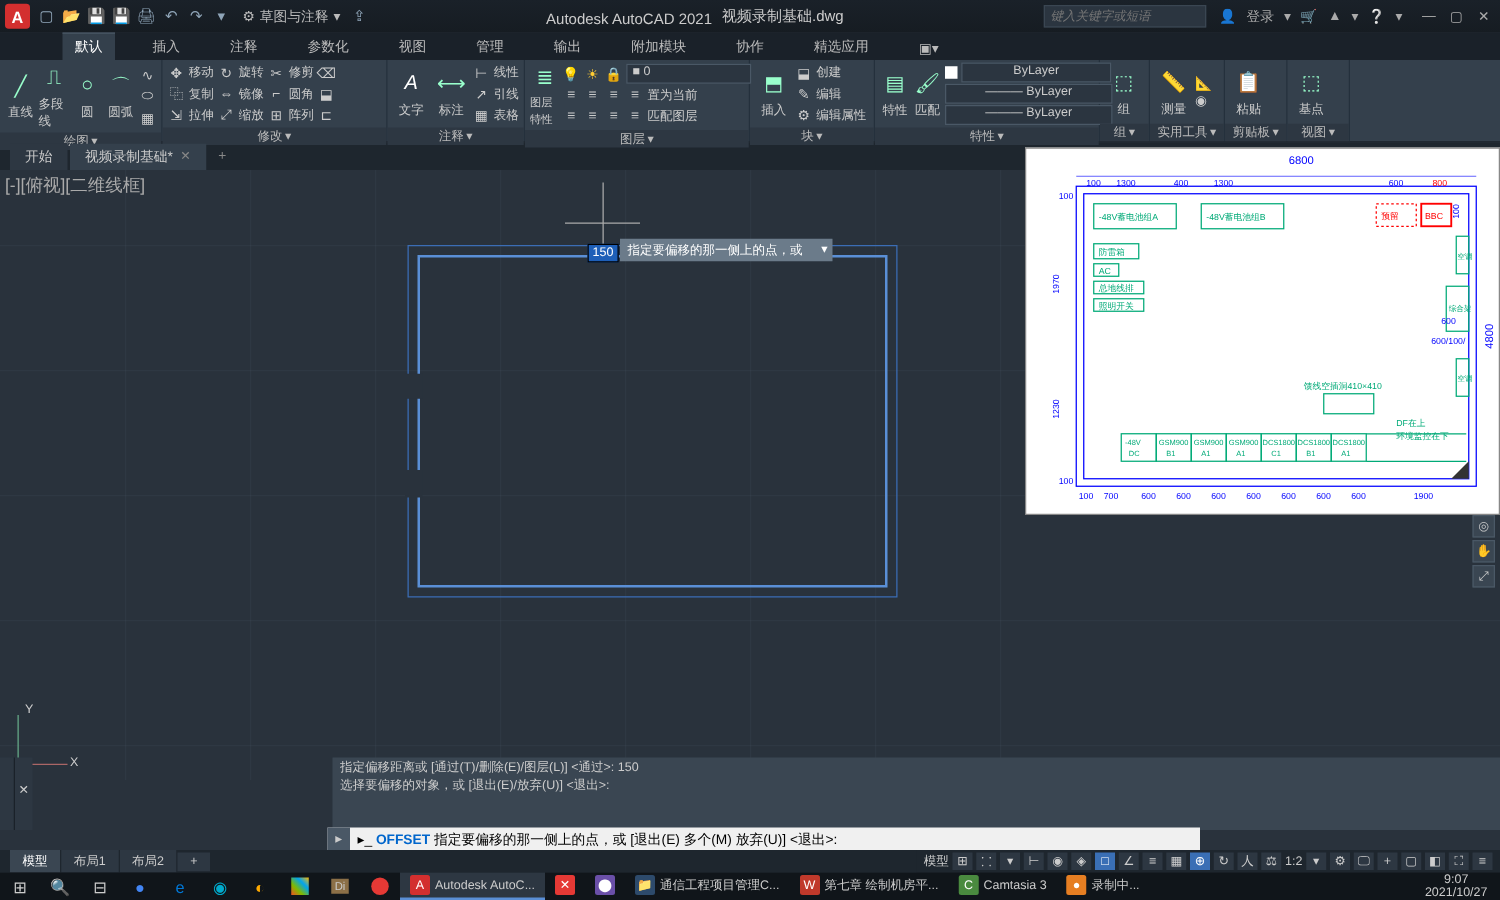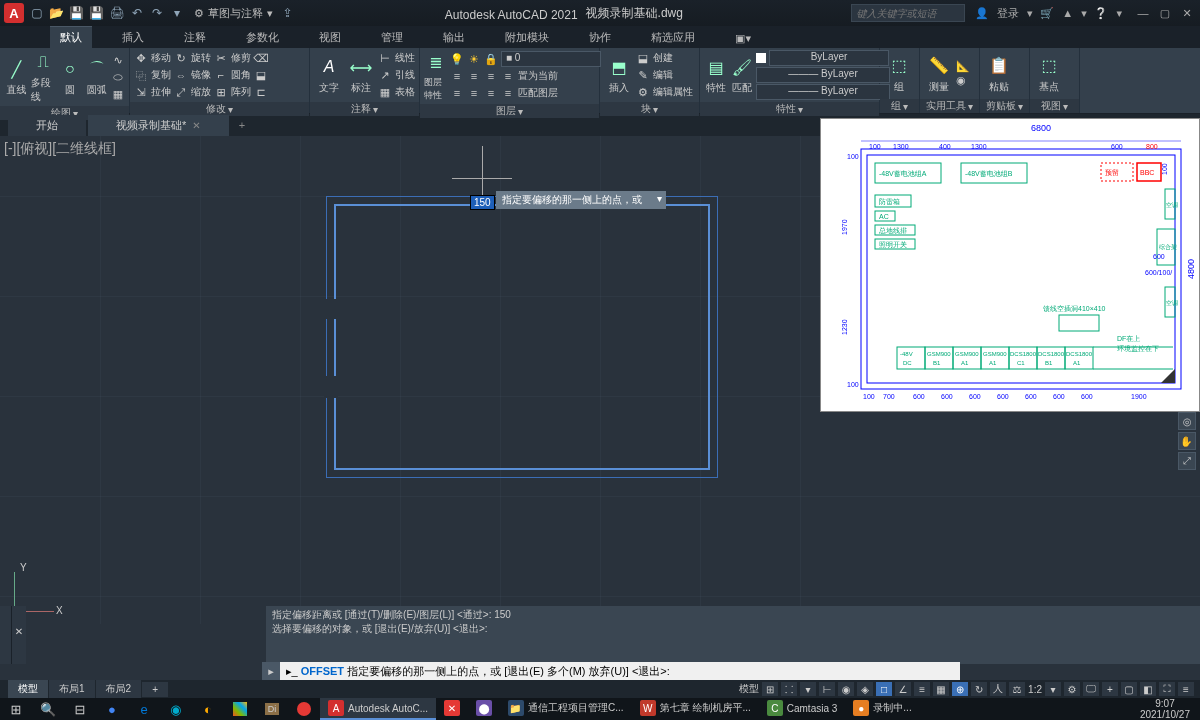--- a/index.html
+++ b/index.html
@@ -6,21 +6,21 @@
 body { background: #29323c; width: 1200px; height: 720px; overflow: hidden; position: relative; color: #ccc; font-size: 11px; }
 
 
 .titlebar { height: 26px; background: linear-gradient(#1a2129, #161c22); display: flex; align-items: center; padding: 0 4px; }
 .titlebar .logo { width: 20px; height: 20px; background: #d32f2f; border-radius: 3px; display: flex; align-items: center; justify-content: center; color: #fff; font-weight: bold; font-size: 13px; margin-right: 4px; }
 .titlebar .qat { display: flex; gap: 2px; align-items: center; }
 .titlebar .qat-icon { width: 18px; height: 18px; display: flex; align-items: center; justify-content: center; color: #8fa5b8; font-size: 12px; }
 .titlebar .ws-dd { margin-left: 8px; display: flex; align-items: center; gap: 4px; font-size: 11px; color: #bbb; }
 .titlebar .spacer { flex: 1; }
 .titlebar .apptitle { color: #ccc; font-size: 12px; display: flex; gap: 8px; align-items: flex-end; }
-.titlebar .search { margin-left: 20px; width: 114px; height: 18px; background: #2b3540; border: 1px solid #3a4652; font-size: 10px; color: #666; padding: 0 4px; font-style: italic; }
+.titlebar .search { margin-left: 20px; width: 130px; height: 18px; background: #2b3540; border: 1px solid #3a4652; font-size: 10px; color: #666; padding: 0 4px; font-style: italic; }
 .titlebar .right-icons { display: flex; gap: 8px; align-items: center; margin-left: 10px; }
 .titlebar .right-icons span { color: #aaa; font-size: 11px; }
 .win-controls { display: flex; gap: 4px; margin-left: 12px; }
 .win-controls span { width: 18px; text-align: center; color: #aaa; }
 
 
 .menutabs { height: 22px; background: #1a2129; display: flex; align-items: end; padding-left: 30px; }
 .menutabs .mtab { padding: 3px 10px; font-size: 11px; color: #bbb; cursor: pointer; margin-left: 20px; }
 .menutabs .mtab.active { background: #34404c; color: #fff; border-top: 1px solid #4a5866; }
 
@@ -32,21 +32,21 @@
 .rbtn-lg { width: 30px; display: flex; flex-direction: column; align-items: center; gap: 2px; font-size: 10px; color: #ccc; }
 .rbtn-lg .ico { width: 24px; height: 24px; display: flex; align-items: center; justify-content: center; font-size: 16px; color: #9fc; }
 .rcol { display: flex; flex-direction: column; gap: 1px; }
 .rrow { display: flex; align-items: center; gap: 3px; font-size: 10px; color: #ccc; height: 16px; }
 .rrow .ico { width: 14px; height: 14px; display: flex; align-items: center; justify-content: center; font-size: 11px; }
 .layer-dd { width: 100px; height: 16px; background: #2b3540; border: 1px solid #4a5866; font-size: 10px; color: #ccc; padding: 0 4px; }
 .prop-dd { width: 120px; height: 16px; background: #2b3540; border: 1px solid #4a5866; font-size: 10px; color: #ccc; padding: 0 4px; text-align: center; }
 
 
 .filetabs { height: 22px; background: #1e262e; display: flex; align-items: center; padding-left: 8px; gap: 2px; }
-.filetab { padding: 3px 28px; background: #2d3742; font-size: 11px; color: #ccc; display: flex; align-items: center; gap: 6px; }
+.filetab { padding: 3px 12px; background: #2d3742; font-size: 11px; color: #ccc; display: flex; align-items: center; gap: 6px; }
 .filetab.active { background: #34404c; }
 .filetab .close { color: #888; font-size: 10px; }
 .filetab-add { padding: 3px 8px; color: #888; }
 
 
 .canvas { position: absolute; top: 136px; left: 0; right: 0; bottom: 96px; background: #29323c; }
 .vpc { position: absolute; top: 4px; left: 4px; font-size: 14px; color: #aaa; }
 .grid-v { position: absolute; top: 0; bottom: 0; width: 1px; background: rgba(80,95,110,0.15); }
 .grid-h { position: absolute; left: 0; right: 0; height: 1px; background: rgba(80,95,110,0.15); }
 

